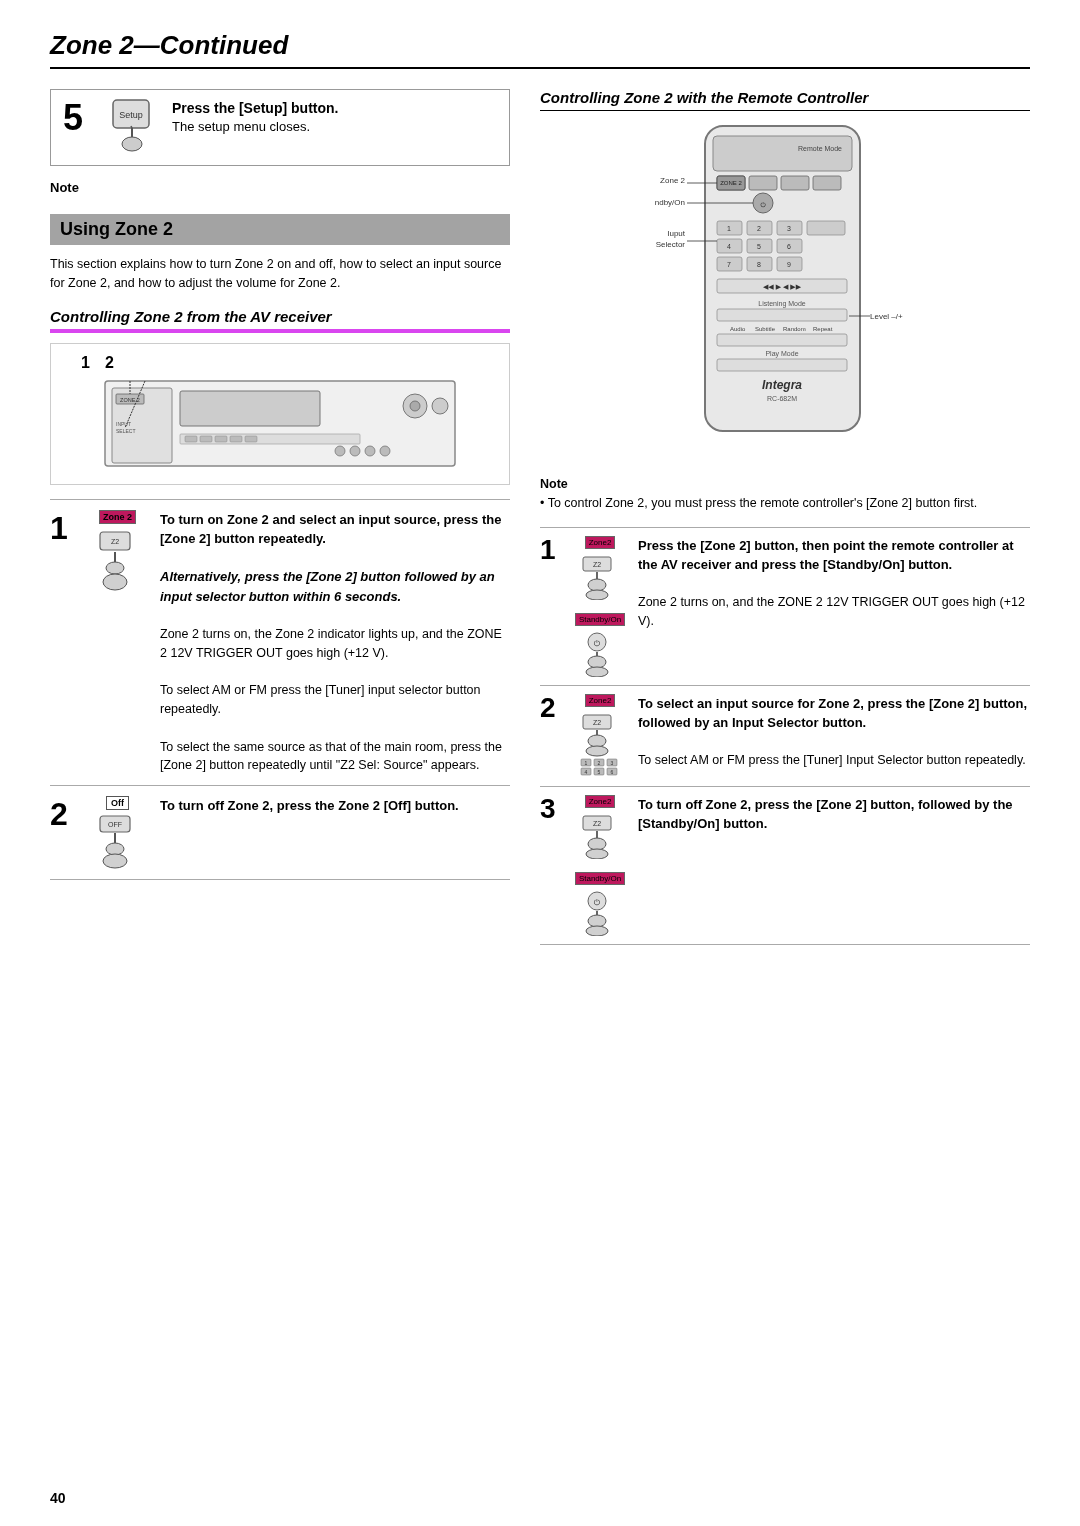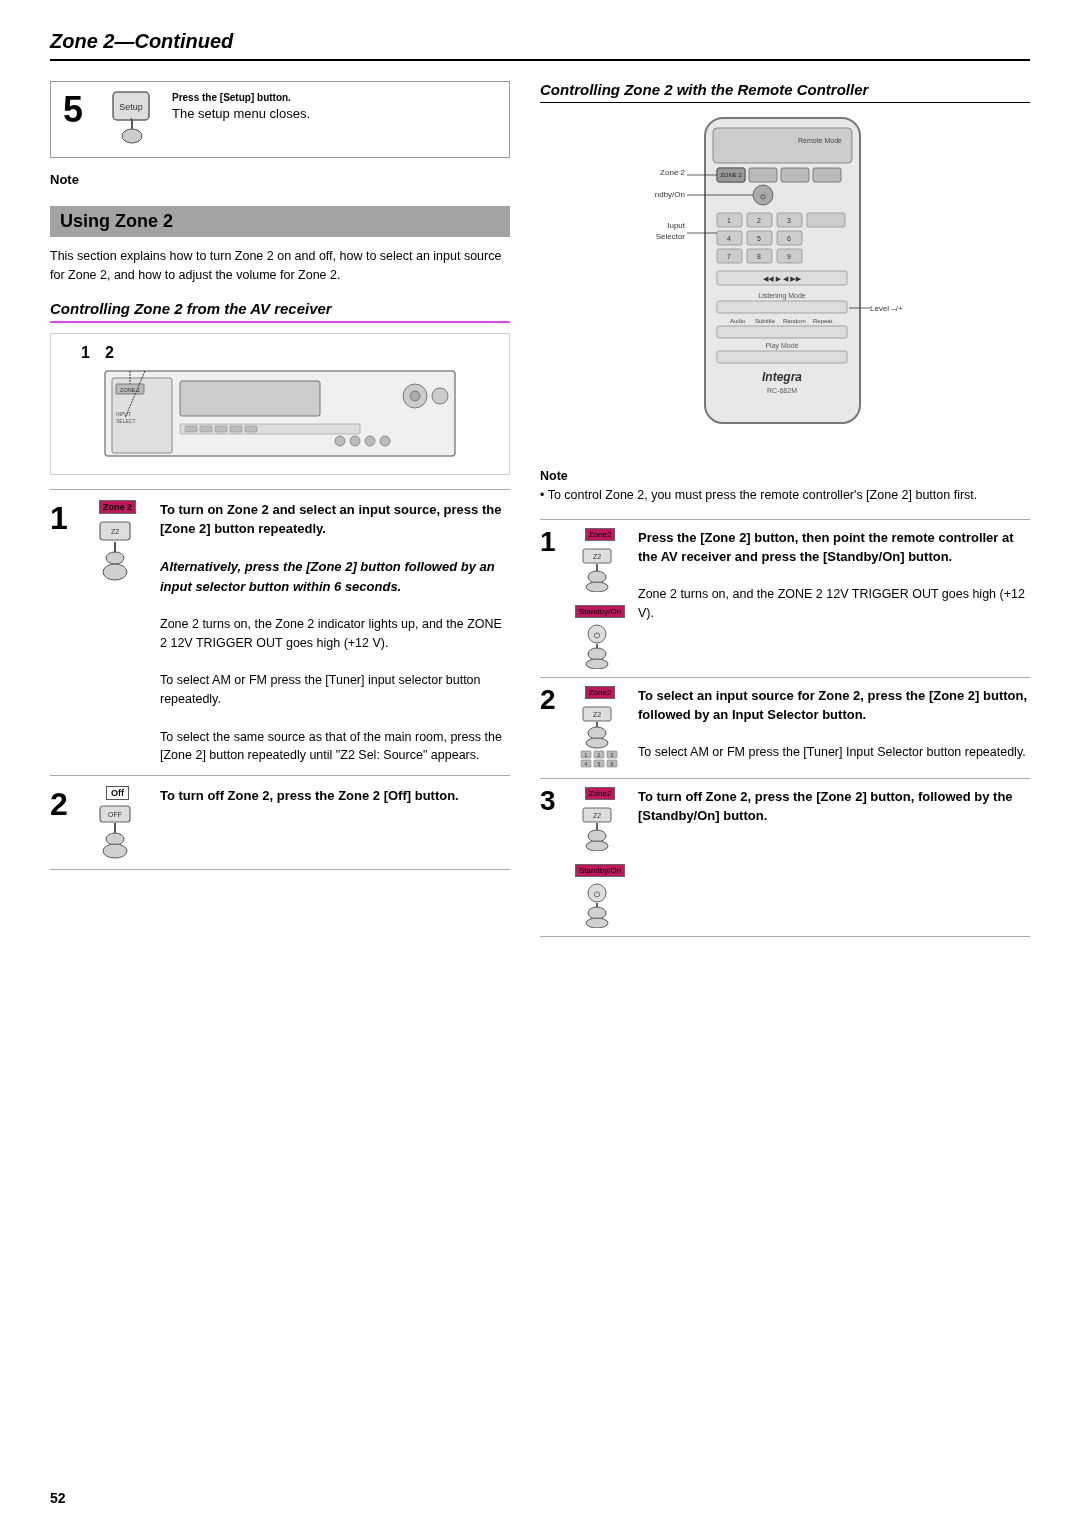--- a/index.html
+++ b/index.html
@@ -15,21 +15,21 @@
 
     .page-container {
       width: 1080px;
       min-height: 1526px;
       padding: 30px 50px 40px 50px;
       position: relative;
     }
 
     
     .page-title {
-      font-size: 20px;
+      font-size: 26px;
       font-weight: bold;
       font-style: italic;
       border-bottom: 2px solid #000;
       padding-bottom: 6px;
       margin-bottom: 20px;
     }
 
     
     .two-col {
       display: flex;
@@ -70,21 +70,21 @@
       align-items: center;
       justify-content: flex-start;
     }
 
     .step5-content {
       flex: 1;
     }
 
     .step5-content .step-title {
       font-weight: bold;
-      font-size: 10px;
+      font-size: 14px;
       margin-bottom: 3px;
     }
 
     
     .note-box {
       margin-bottom: 16px;
       font-size: 12.5px;
       line-height: 1.5;
     }
 
@@ -106,21 +106,21 @@
       font-size: 12.5px;
       line-height: 1.55;
       margin-bottom: 14px;
     }
 
     
     .subsection-heading {
       font-size: 15px;
       font-weight: bold;
       font-style: italic;
-      border-bottom: 2px solid #d946ef;
+      border-bottom: 4px solid #d946ef;
       padding-bottom: 4px;
       margin-bottom: 10px;
     }
 
     
     .receiver-image-box {
       border: 1px solid #ccc;
       padding: 10px;
       margin-bottom: 14px;
       text-align: center;
@@ -574,15 +574,15 @@
           </svg>
         </div>
         <div class="right-step-text">
           <div class="bold-text">To turn off Zone 2, press the [Zone 2] button, followed by the [Standby/On] button.</div>
         </div>
       </div>
 
     </div>
   </div>
 
-  <div class="page-number">52</div>
+  <div class="page-number">40</div>
 
 </div>
 
 </body></html>

